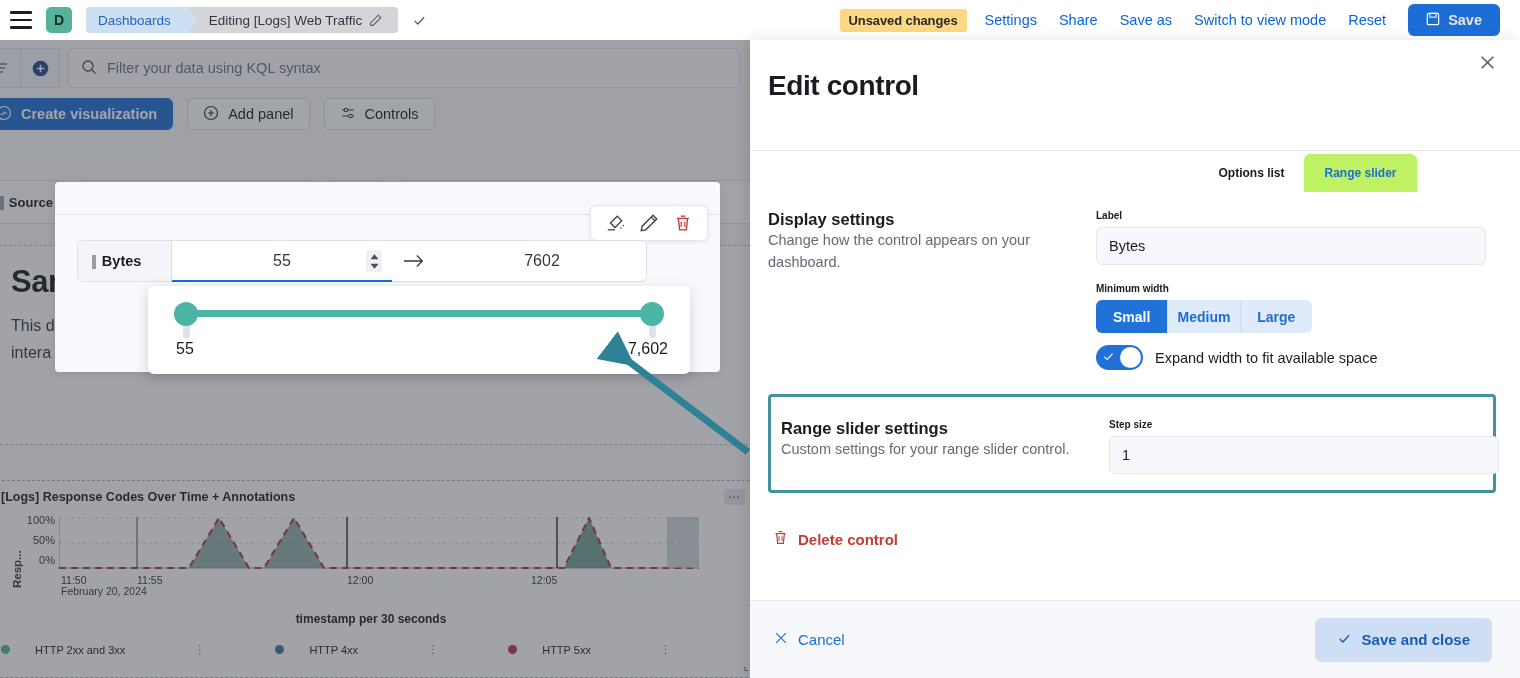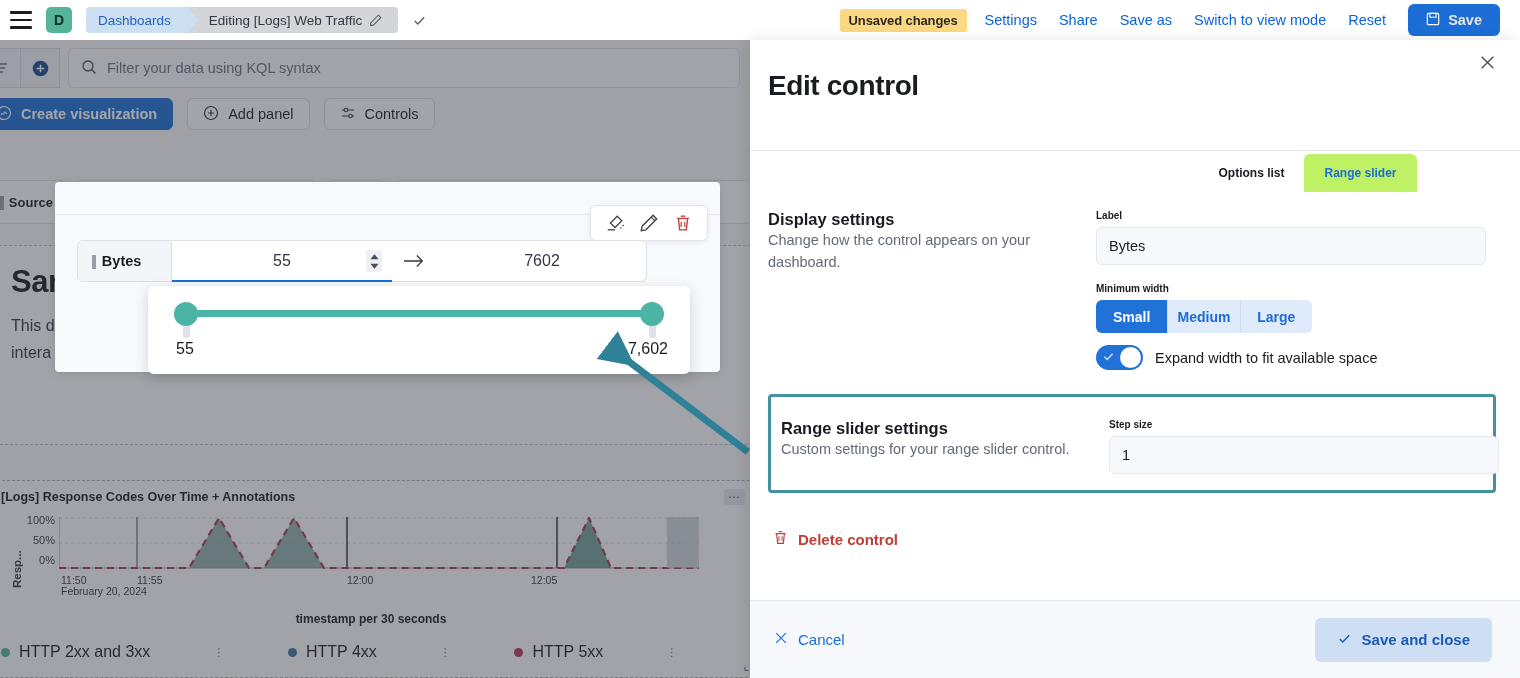--- a/index.html
+++ b/index.html
@@ -116,21 +116,21 @@
   .ylabel {
     position: absolute; left: 10px; top: 14px; font-size: 11.5px; font-weight: 700;
     color: #343741; transform: rotate(-90deg); transform-origin: left top;
     white-space: nowrap;
   }
   .ytick { position: absolute; font-size: 11px; color: #343741; text-align: right; width: 40px; }
   .xtick { position: absolute; font-size: 10.5px; color: #343741; }
   .xlabel { position: absolute; left: 0; right: 0; text-align: center; font-size: 12px;
     font-weight: 700; color: #1a1c21; }
   .legend { position: absolute; left: 14px; right: 14px; top: 162px; display: flex; align-items: center; }
-  .lg-item { display: flex; align-items: center; gap: 9px; font-size: 16px; color: #1a1c21; }
+  .lg-item { display: flex; align-items: center; gap: 25px; font-size: 11px; color: #1a1c21; }
   .lg-dot { width: 9px; height: 9px; border-radius: 50%; }
   .lg-sep { flex: 1; display:flex; justify-content:center; color:#6b7078; font-size: 11px; letter-spacing: 1px; }
   .resize-corner { position: absolute; right: 6px; bottom: 4px; color: #4a4f58; font-size: 12px; }
 
   
   .rs-card {
     position: absolute; left: 55px; top: 182px; width: 665px; height: 190px;
     background: #f7f9fc; border-radius: 4px; z-index: 50;
     box-shadow: 0 2px 10px rgba(0,0,0,.10);
   }

